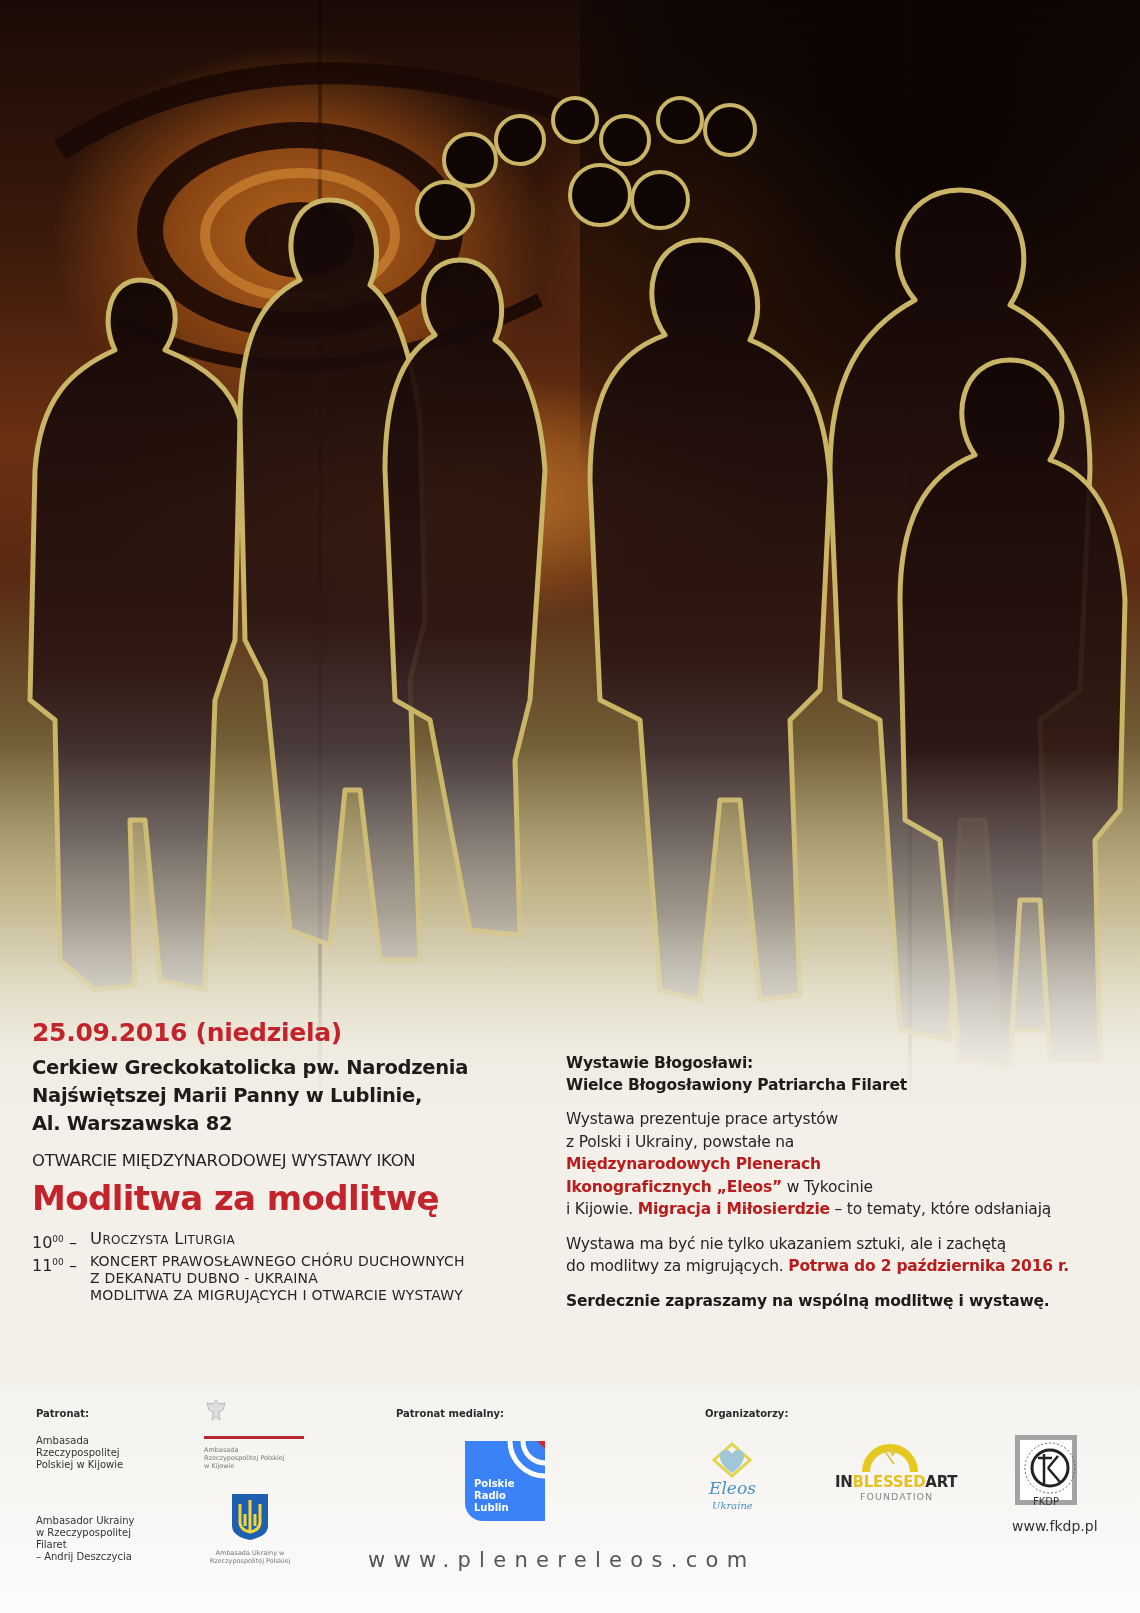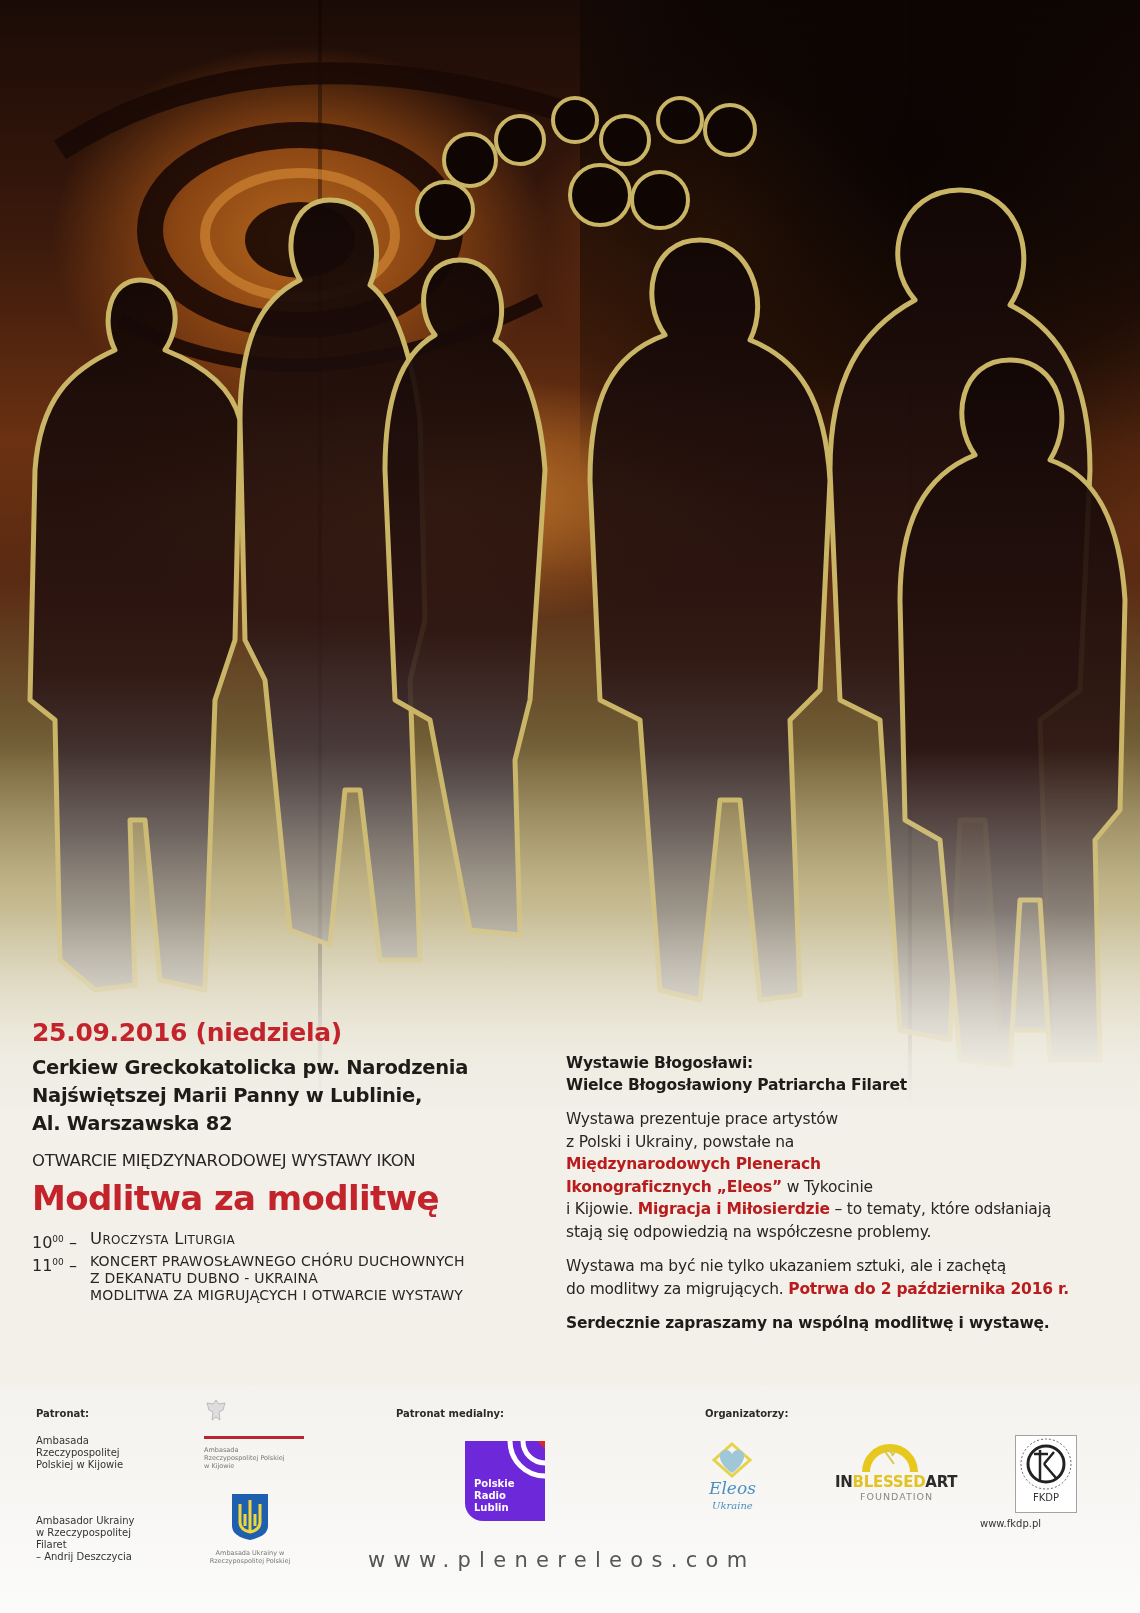--- a/index.html
+++ b/index.html
@@ -60,26 +60,26 @@
   .para b { color: #b91c1c; }
   .invite { font-weight: bold; color: #1f1b18; font-size: 15.5px; line-height: 22px; margin-top: 12px; letter-spacing: -0.2px; }
 
   
   .footer { position:absolute; left:0; top:1385px; width:1140px; height:228px; background: linear-gradient(180deg, #f4f2ee 0%, #fbfbfa 100%); }
   .f-label { position:absolute; font-size: 10px; font-weight: bold; color: #2b2b2b; }
   .f-small { position:absolute; font-size: 10px; color: #333; line-height: 12px; }
   .f-tiny { position:absolute; font-size: 6.5px; color: #777; line-height: 8px; }
   .url { position:absolute; left: 368px; top: 1548px; font-size: 21px; letter-spacing: 8.3px; color: #555; font-family: "DejaVu Sans", sans-serif; }
 
-  .prl { position:absolute; left: 465px; top: 1441px; width: 80px; height: 80px; background: #6d28d9; border-radius: 0 0 0 18px; overflow: hidden; padding-left: 36px; }
+  .prl { position:absolute; left: 465px; top: 1441px; width: 80px; height: 80px; background: #3b82f6; border-radius: 0 0 0 18px; overflow: hidden; padding-left: 36px; }
   .prl-text { position:absolute; left: 9px; top: 37px; color:#fff; font-size: 10px; font-weight: bold; line-height: 12px; }
   .blessed { position:absolute; left: 835px; top: 1473px; font-weight: bold; font-size: 15px; letter-spacing: -0.3px; color: #2b2b2b; }
   .blessed span { color: #e2c225; }
   .blessed-sub { position:absolute; left: 860px; top: 1491px; font-size: 9.5px; color:#888; letter-spacing: 1px; }
-  .fkdp { position:absolute; left: 1015px; top: 1435px; width: 62px; height: 78px; border: 1px solid #a3a3a3; background:#fff; }
+  .fkdp { position:absolute; left: 1015px; top: 1435px; width: 62px; height: 70px; border: 5px solid #a3a3a3; background:#fff; }
 </style>
 </head>
 <body>
 
 <div class="art">
   <div class="art-vlines"></div>
   <div class="art-dark-right"></div>
   <svg width="1140" height="1110" viewBox="0 0 1140 1110">
     <defs>
       <linearGradient id="figFill" x1="0" y1="0" x2="0" y2="1">
@@ -160,21 +160,20 @@
   <div class="blessing">
     <div>Wystawie Błogosławi:</div>
     <div>Wielce Błogosławiony Patriarcha Filaret</div>
   </div>
   <div class="para">
     <div>Wystawa prezentuje prace artystów</div>
     <div>z Polski i Ukrainy, powstałe na</div>
     <div><b>Międzynarodowych Plenerach</b></div>
     <div><b>Ikonograficznych „Eleos”</b><span> w Tykocinie</span></div>
     <div><span>i Kijowie. </span><b>Migracja i Miłosierdzie</b><span> – to tematy, które odsłaniają</span></div>
-    <div>stają się odpowiedzią na współczesne problemy.</div>
   </div>
   <div class="para">
     <div>Wystawa ma być nie tylko ukazaniem sztuki, ale i zachętą</div>
     <div><span>do modlitwy za migrujących. </span><b>Potrwa do 2 października 2016 r.</b></div>
   </div>
   <div class="invite">Serdecznie zapraszamy na wspólną modlitwę i wystawę.</div>
 </div>
 
 <div class="footer"></div>
 
@@ -250,15 +249,15 @@
 <div class="blessed-sub">FOUNDATION</div>
 
 <div class="fkdp">
   <svg width="60" height="56" viewBox="0 0 60 56">
       <circle cx="30" cy="28" r="18" fill="none" stroke="#222" stroke-width="3"></circle>
       <path d="M24,14 L24,44 M18,18 L32,18 M28,28 L38,16 M28,28 L40,42" stroke="#222" stroke-width="2.5" fill="none"></path>
       <circle cx="30" cy="28" r="25" fill="none" stroke="#666" stroke-width="1" stroke-dasharray="2 2"></circle>
     </svg>
   <div style="position:absolute; left:0; right:0; top:56px; text-align:center; font-size:10px; color:#333;">FKDP</div>
 </div>
-<div style="position:absolute; left:980px; top:1518px; font-size:10px; color:#333;text-align:center;">www.fkdp.pl</div>
+<div style="position:absolute; left:1012px; top:1518px; font-size:14px; color:#333;text-align:center;">www.fkdp.pl</div>
 
 <div class="url">www.plenereleos.com</div>
 
 </body></html>

